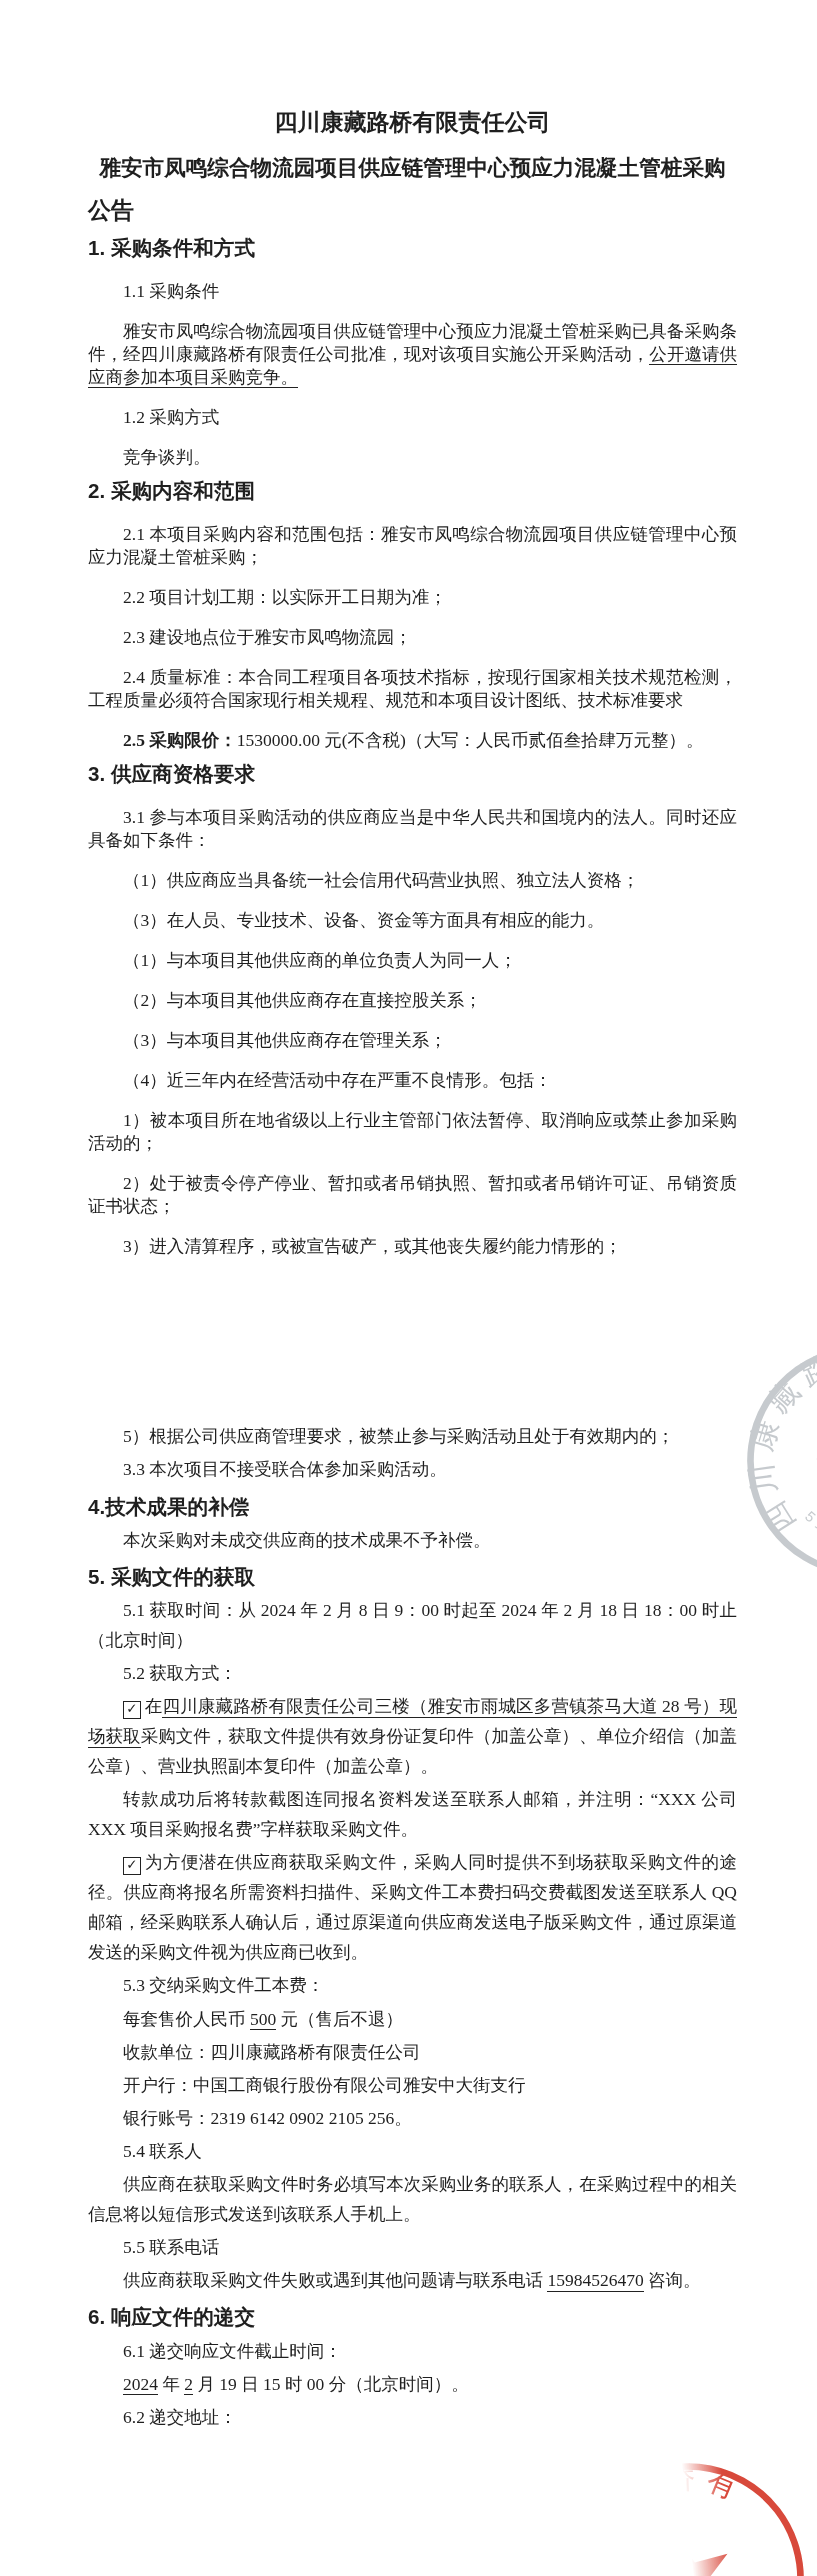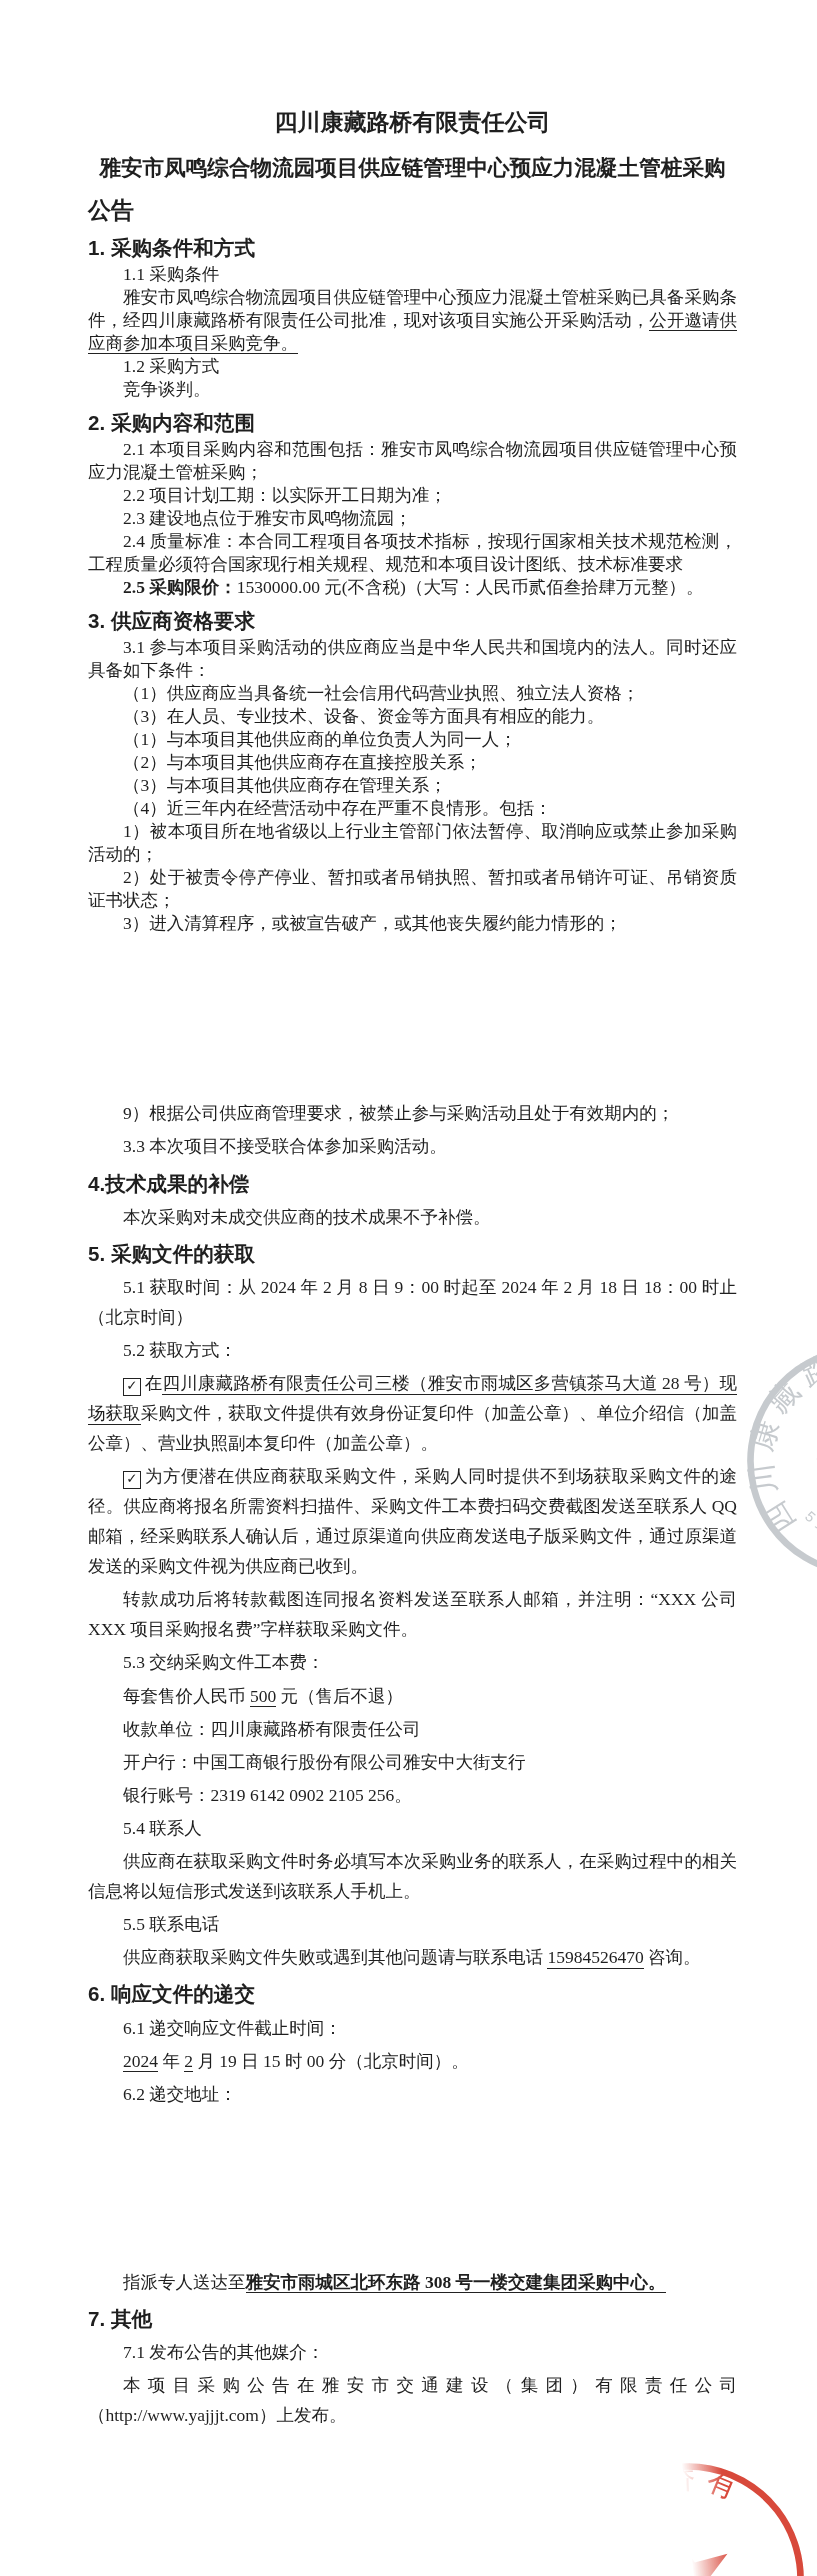--- a/index.html
+++ b/index.html
@@ -3,21 +3,21 @@
 <meta charset="utf-8">
 <style>
   html,body{margin:0;padding:0;background:#ffffff;}
   .page{position:relative;width:818px;height:3468px;background:#fff;overflow:hidden;
         font-family:"Liberation Serif",serif;color:#1f1f1f;}
   .content{padding:106px 81px 0 88px;}
   .t1{font-family:"Liberation Sans",sans-serif;font-weight:700;font-size:23px;line-height:32px;text-align:center;}
   .t2{font-family:"Liberation Sans",sans-serif;font-weight:700;font-size:21.6px;line-height:31px;text-align:center;margin-top:14.4px;}
   .t3{font-family:"Liberation Sans",sans-serif;font-weight:700;font-size:23px;line-height:31px;text-align:left;margin-top:11.3px;}
   .h{font-family:"Liberation Sans",sans-serif;font-weight:700;font-size:20.6px;line-height:30px;margin-top:7.2px;}
-  .p{font-size:17.5px;line-height:23px;margin-top:0;text-align:justify;text-indent:35px;overflow-wrap:anywhere;}
+  .p{font-size:17.5px;line-height:23px;margin-top:17px;text-align:justify;text-indent:35px;overflow-wrap:anywhere;}
   .pw{font-size:17.5px;line-height:30px;margin-top:3.1px;text-align:justify;text-indent:35px;overflow-wrap:anywhere;}
   .b{font-weight:700;}
   .u{border-bottom:1px solid #222;padding-bottom:0.5px;}
   .sp{height:160px;}
   .sp2{height:155px;}
   .cb{display:inline-block;width:15.5px;height:15.5px;border:1.5px solid #222;line-height:14.4px;text-align:center;
       font-size:13.4px;vertical-align:-1px;margin-right:4.1px;text-indent:0;font-family:"DejaVu Sans",sans-serif;}
   .seal-frag{position:absolute;width:242px;height:242px;z-index:3;pointer-events:none;}
   .seal-gray{left:742px;top:1340px;transform:rotate(-14deg);opacity:.5;}
   .seal-redpart{left:567px;top:2458px;transform:rotate(-16deg);opacity:.92;
@@ -51,30 +51,30 @@
         <div class="p"><span>（1）供应商应当具备统一社会信用代码营业执照、独立法人资格；</span></div>
         <div class="p"><span>（3）在人员、专业技术、设备、资金等方面具有相应的能力。</span></div>
         <div class="p"><span>（1）与本项目其他供应商的单位负责人为同一人；</span></div>
         <div class="p"><span>（2）与本项目其他供应商存在直接控股关系；</span></div>
         <div class="p"><span>（3）与本项目其他供应商存在管理关系；</span></div>
         <div class="p"><span>（4）近三年内在经营活动中存在严重不良情形。包括：</span></div>
         <div class="p"><span>1）被本项目所在地省级以上行业主管部门依法暂停、取消响应或禁止参加采购活动的；</span></div>
         <div class="p"><span>2）处于被责令停产停业、暂扣或者吊销执照、暂扣或者吊销许可证、吊销资质证书状态；</span></div>
         <div class="p"><span>3）进入清算程序，或被宣告破产，或其他丧失履约能力情形的；</span></div>
         <div class="sp"></div>
-        <div class="pw"><span>9）根据公司供应商管理要求，被禁止参与采购活动且处于有效期内的；</span></div>
+        <div class="pw"><span>5）根据公司供应商管理要求，被禁止参与采购活动且处于有效期内的；</span></div>
         <div class="pw"><span>3.3 本次项目不接受联合体参加采购活动。</span></div>
         <div class="h"><span>4.技术成果的补偿</span></div>
         <div class="pw"><span>本次采购对未成交供应商的技术成果不予补偿。</span></div>
         <div class="h"><span>5. 采购文件的获取</span></div>
         <div class="pw"><span>5.1 获取时间：从 2024 年 2 月 8 日 9：00 时起至 2024 年 2 月 18 日 18：00 时止（北京时间）</span></div>
         <div class="pw"><span>5.2 获取方式：</span></div>
         <div class="pw"><span class="cb">✓</span><span>在</span><span class="u">四川康藏路桥有限责任公司三楼（雅安市雨城区多营镇茶马大道 28 号）现场获取</span><span>采购文件，获取文件提供有效身份证复印件（加盖公章）、单位介绍信（加盖公章）、营业执照副本复印件（加盖公章）。</span></div>
+        <div class="pw"><span>转款成功后将转款截图连同报名资料发送至联系人邮箱，并注明：“XXX 公司 XXX 项目采购报名费”字样获取采购文件。</span></div>
         <div class="pw"><span class="cb">✓</span><span>为方便潜在供应商获取采购文件，采购人同时提供不到场获取采购文件的途径。供应商将报名所需资料扫描件、采购文件工本费扫码交费截图发送至联系人 QQ 邮箱，经采购联系人确认后，通过原渠道向供应商发送电子版采购文件，通过原渠道发送的采购文件视为供应商已收到。</span></div>
-        <div class="pw"><span>转款成功后将转款截图连同报名资料发送至联系人邮箱，并注明：“XXX 公司 XXX 项目采购报名费”字样获取采购文件。</span></div>
         <div class="pw"><span>5.3 交纳采购文件工本费：</span></div>
         <div class="pw"><span>每套售价人民币 </span><span class="u">500</span><span> 元（售后不退）</span></div>
         <div class="pw"><span>收款单位：四川康藏路桥有限责任公司</span></div>
         <div class="pw"><span>开户行：中国工商银行股份有限公司雅安中大街支行</span></div>
         <div class="pw"><span>银行账号：2319 6142 0902 2105 256。</span></div>
         <div class="pw"><span>5.4 联系人</span></div>
         <div class="pw"><span>供应商在获取采购文件时务必填写本次采购业务的联系人，在采购过程中的相关信息将以短信形式发送到该联系人手机上。</span></div>
         <div class="pw"><span>5.5 联系电话</span></div>
         <div class="pw"><span>供应商获取采购文件失败或遇到其他问题请与联系电话 </span><span class="u">15984526470</span><span> 咨询。</span></div>
         <div class="h"><span>6. 响应文件的递交</span></div>

